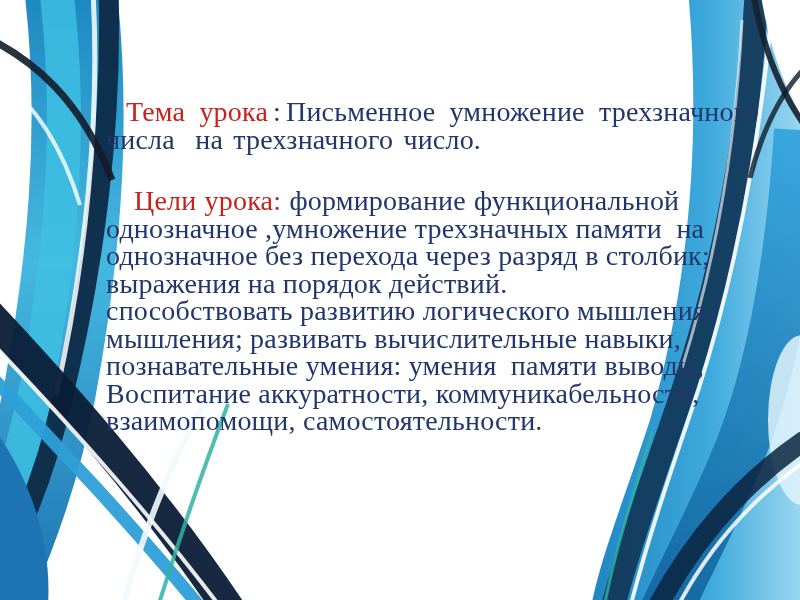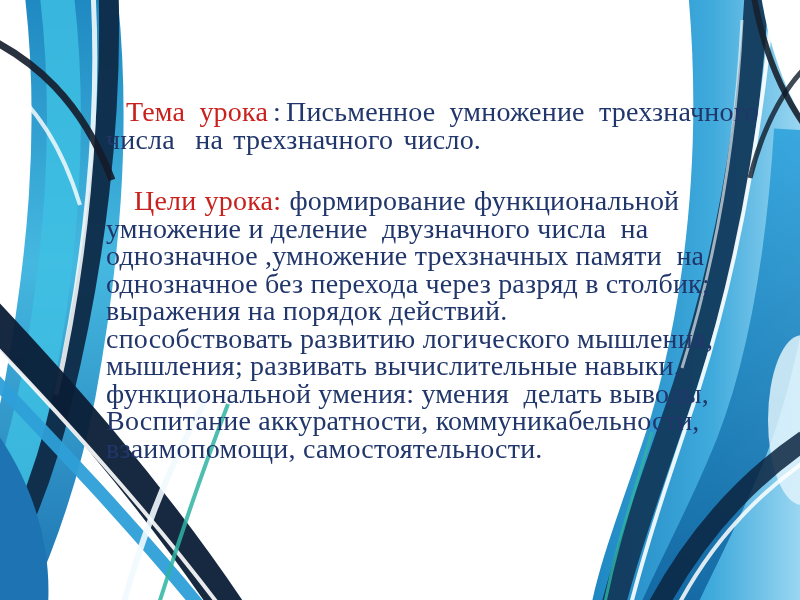--- a/index.html
+++ b/index.html
@@ -92,25 +92,24 @@
 
   <div class="text-block">
 
     <div class="topic">
       <div class="line topic-line1"><span class="red">Тема урока</span><span class="sep">:</span><span>Письменное умножение трехзначного</span></div>
       <div class="line topic-line2">числа  на трехзначного число.</div>
     </div>
 
     <div class="goals">
       <div class="line goals-line1"><span class="red">Цели урока:</span><span> </span><span>формирование функциональной</span></div>
-      <div class="line">умножение и деление  двузначного числа  на</div>
       <div class="line">однозначное ,умножение трехзначных памяти  на</div>
       <div class="line">однозначное без перехода через разряд в столбик;</div>
       <div class="line">выражения на порядок действий.</div>
       <div class="line">способствовать развитию логического мышления,</div>
       <div class="line">мышления; развивать вычислительные навыки,</div>
-      <div class="line">функциональной умения: умения  делать выводы,</div>
+      <div class="line">познавательные умения: умения  памяти выводы,</div>
       <div class="line">Воспитание аккуратности, коммуникабельности,</div>
       <div class="line">взаимопомощи, самостоятельности.</div>
     </div>
 
   </div>
 </div>
 
 </body></html>

